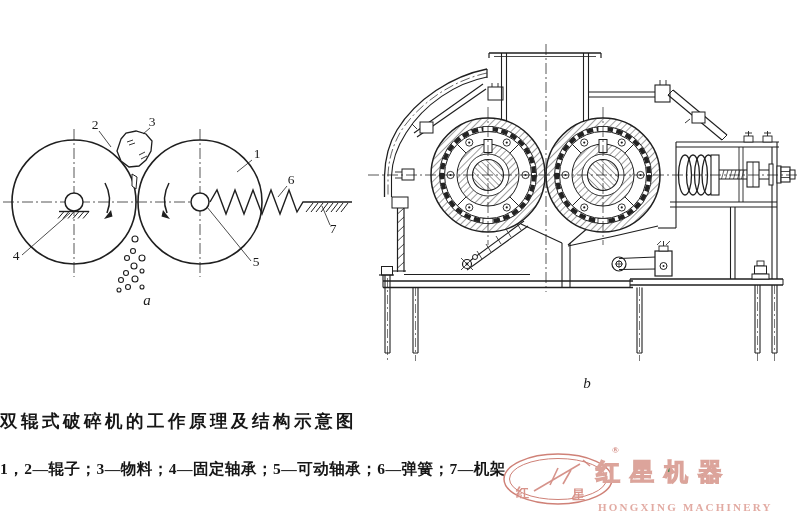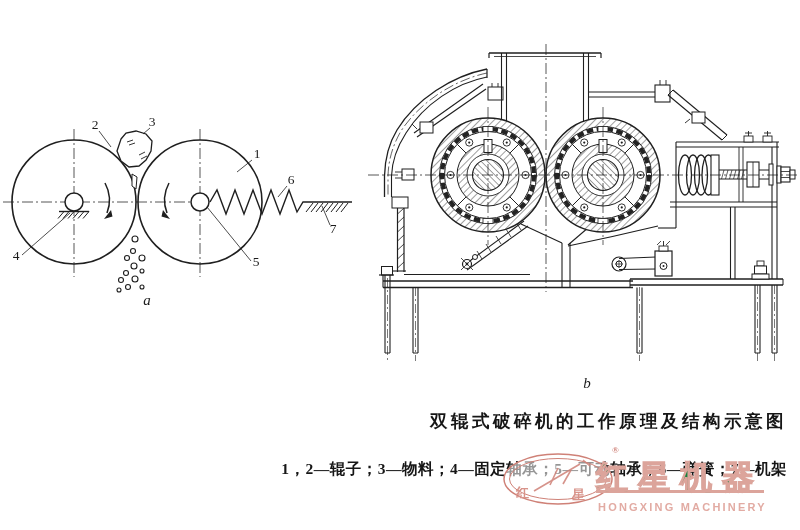--- a/index.html
+++ b/index.html
@@ -2,35 +2,35 @@
 <html><head>
 <meta charset="utf-8">
 <style>
   html,body{margin:0;padding:0;}
   body{width:800px;height:530px;background:#ffffff;overflow:hidden;
        font-family:"Liberation Serif","DejaVu Serif",serif;}
   .stage{position:relative;width:800px;height:530px;background:#fff;}
   svg text{font-family:"Liberation Serif","DejaVu Serif",serif;fill:#1b1b1b;}
   .callout{font-size:13.5px;}
   .sublabel{font-size:15px;font-style:italic;}
-  .cap{position:absolute;left:0;right:13px;text-align:right;color:#161616;font-weight:700;white-space:nowrap;margin-left:40px;}
+  .cap{position:absolute;left:0;right:13px;text-align:left;color:#161616;font-weight:700;white-space:nowrap;}
   .cap.title{top:409px;font-size:17.5px;letter-spacing:3.5px;}
   .cap.subtitle{top:437px;font-size:15.5px;letter-spacing:1.5px;}
   .cap.legend{top:459px;font-size:15.5px;letter-spacing:0.5px;}
   .logo{position:absolute;left:0;top:0;width:800px;height:530px;pointer-events:none;}
   .logo-mark{position:absolute;left:500px;top:451px;}
   .logo-reg{position:absolute;left:612px;top:445px;font-size:9px;color:#cf8279;font-weight:700;}
   .logo-cn-s{position:absolute;font-size:13px;font-weight:700;color:#d8938a;}
   .logo-cn-s.l{left:516px;top:484px;}
   .logo-cn-s.r{left:572px;top:486px;}
-  .logo-cn{position:absolute;left:596px;top:456px;font-size:32px;font-weight:700;
-           letter-spacing:10px;color:#15803d;-webkit-text-stroke:1.3px #dca49b;white-space:nowrap;text-decoration:underline;}
+  .logo-cn{position:absolute;left:596px;top:456px;font-size:24px;font-weight:700;
+           letter-spacing:10px;color:#15803d;-webkit-text-stroke:1.3px #dca49b;white-space:nowrap;}
   .logo-en{position:absolute;left:598px;top:501px;font-size:11px;font-weight:700;
            letter-spacing:2.2px;color:#e2aba3;white-space:nowrap;
-           font-family:Liberation Sans, sans-serif;}
+           font-family:Liberation Serif, serif;}
 </style>
 </head>
 <body>
 
 <div class="stage">
 
 <svg width="800" height="530" viewBox="0 0 800 530" stroke-linecap="butt" stroke-linejoin="miter">
   <defs>
     <pattern id="hz" width="5" height="5" patternUnits="userSpaceOnUse" patternTransform="rotate(45)">
       <line x1="0" y1="0" x2="0" y2="5" stroke="#2a2a2a" stroke-width="0.9"></line>

